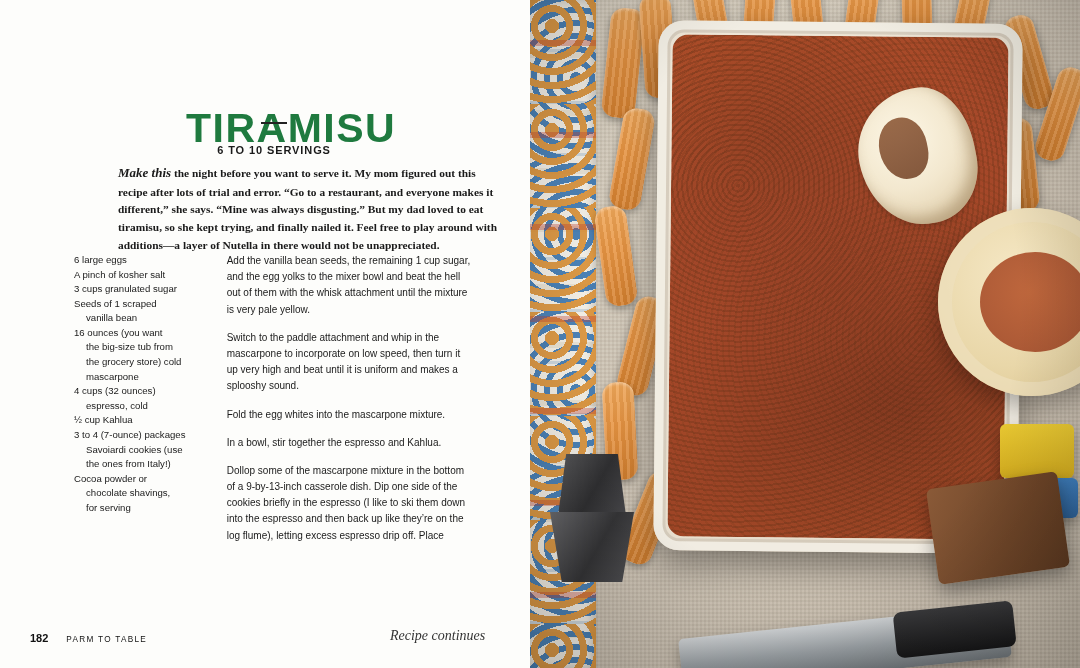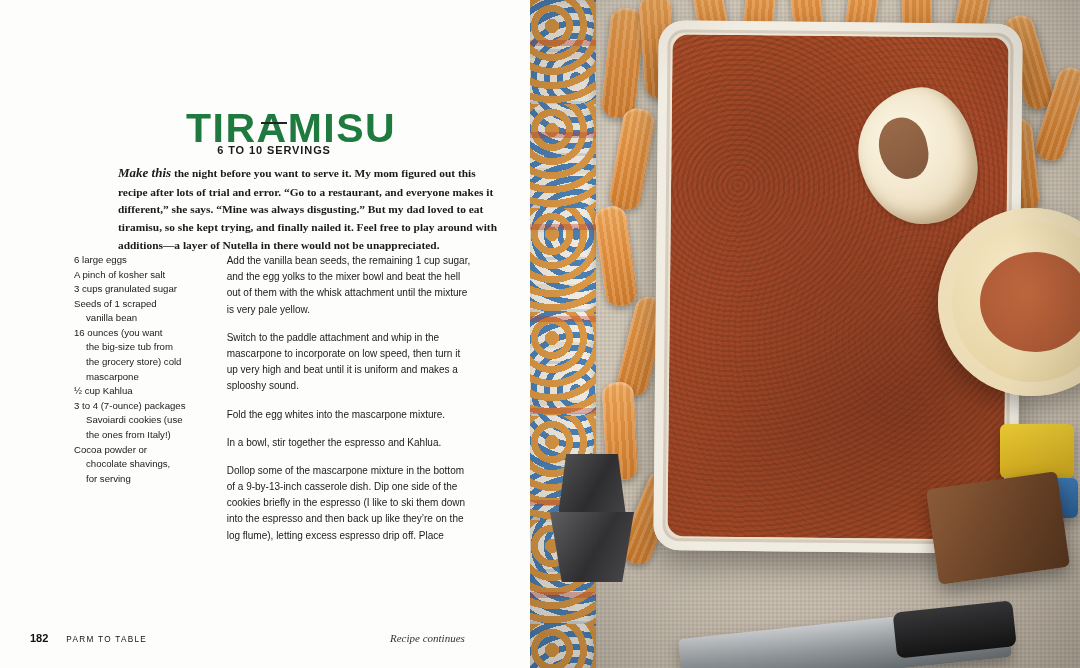--- a/index.html
+++ b/index.html
@@ -136,21 +136,21 @@
     letter-spacing: 1.3px;
     color: #111;
     text-transform: uppercase;
   }
   .continues {
     position: absolute;
     left: 390px;
     bottom: 24px;
     font-family: "Liberation Serif", serif;
     font-style: italic;
-    font-size: 11px;
+    font-size: 14px;
     color: #333;
   }
 
   
   .photo-page {
     position: relative;
     width: 550px;
     height: 668px;
     overflow: hidden;
     background: #c9bfb0;
@@ -354,20 +354,21 @@
 
     <p class="headnote"><span class="lead">Make this</span><span> the night before you want to serve it. My mom figured out this recipe after lots of trial and error. “Go to a restaurant, and everyone makes it different,” she says. “Mine was always disgusting.” But my dad loved to eat tiramisu, so she kept trying, and finally nailed it. Feel free to play around with additions—a layer of Nutella in there would not be unappreciated.</span></p>
 
     <div class="columns">
       <div class="ingredients">
           <div class="ing"><span>6 large eggs</span></div>
           <div class="ing"><span>A pinch of kosher salt</span></div>
           <div class="ing"><span>3 cups granulated sugar</span></div>
           <div class="ing"><span>Seeds of 1 scraped</span><span class="cont">vanilla bean</span></div>
           <div class="ing"><span>16 ounces (you want</span><span class="cont">the big-size tub from</span><span class="cont">the grocery store) cold</span><span class="cont">mascarpone</span></div>
+          <div class="ing"><span>4 cups (32 ounces)</span><span class="cont">espresso, cold</span></div>
           <div class="ing"><span>½ cup Kahlua</span></div>
           <div class="ing"><span>3 to 4 (7-ounce) packages</span><span class="cont">Savoiardi cookies (use</span><span class="cont">the ones from Italy!)</span></div>
           <div class="ing"><span>Cocoa powder or</span><span class="cont">chocolate shavings,</span><span class="cont">for serving</span></div>
         </div>
       <div class="method">
           <p>Add the vanilla bean seeds, the remaining 1 cup sugar, and the egg yolks to the mixer bowl and beat the hell out of them with the whisk attachment until the mixture is very pale yellow.</p>
           <p>Switch to the paddle attachment and whip in the mascarpone to incorporate on low speed, then turn it up very high and beat until it is uniform and makes a splooshy sound.</p>
           <p>Fold the egg whites into the mascarpone mixture.</p>
           <p>In a bowl, stir together the espresso and Kahlua.</p>
           <p>Dollop some of the mascarpone mixture in the bottom of a 9-by-13-inch casserole dish. Dip one side of the cookies briefly in the espresso (I like to ski them down into the espresso and then back up like they’re on the log flume), letting excess espresso drip off. Place</p>

